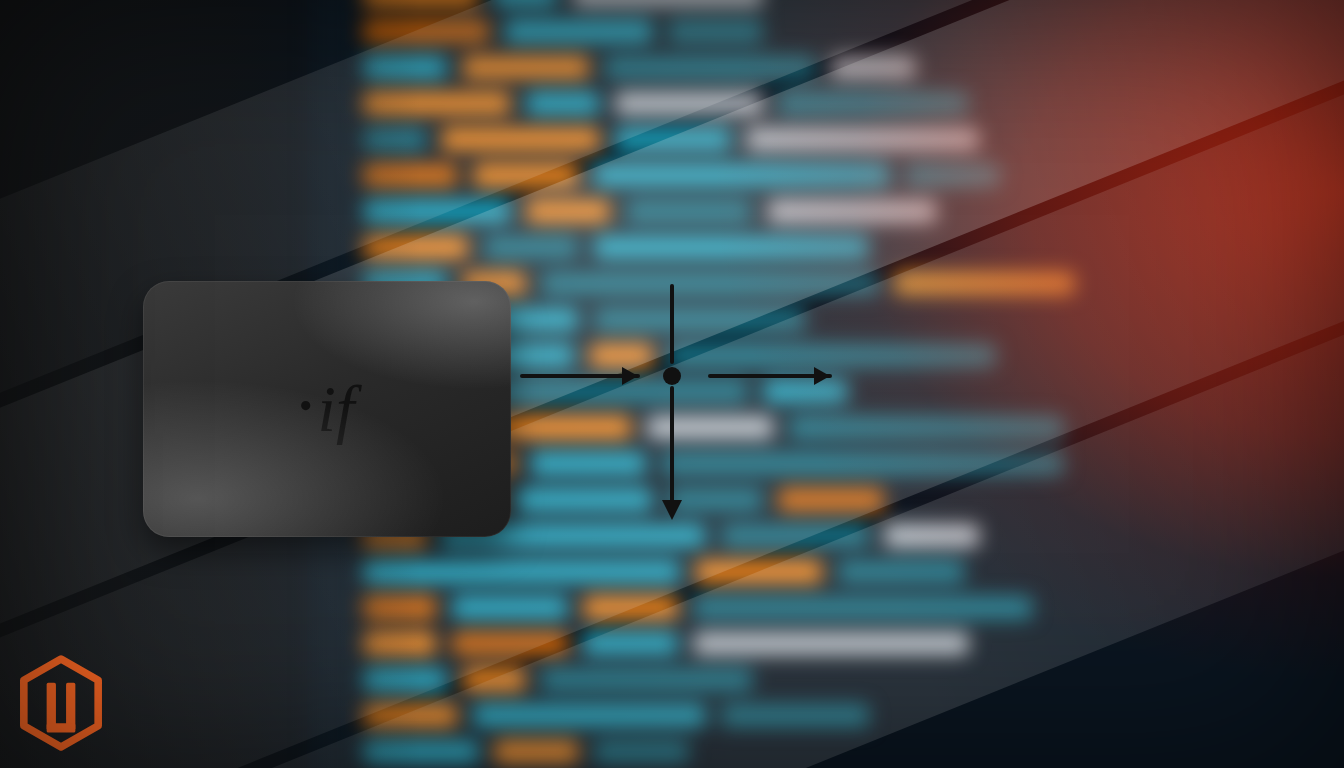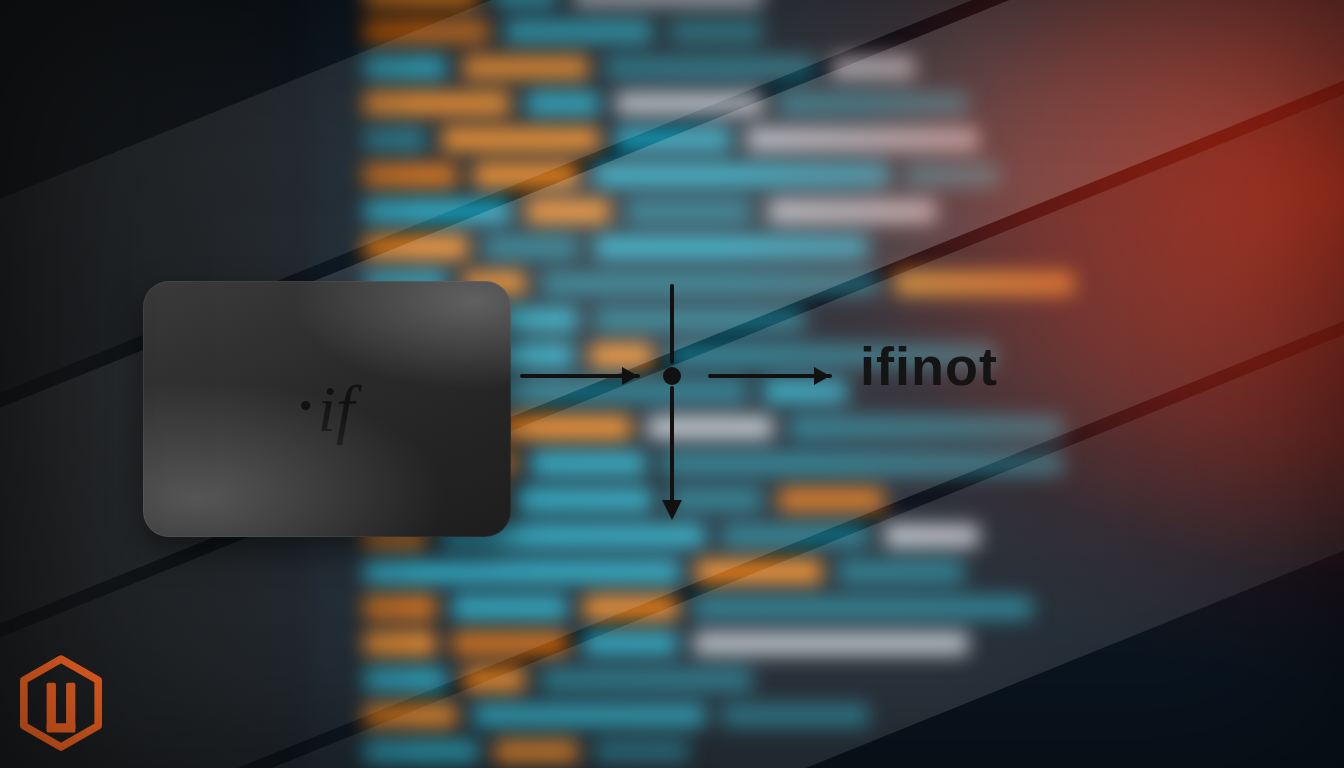--- a/index.html
+++ b/index.html
@@ -324,21 +324,20 @@
 
       <line class="stroke" x1="200" y1="100" x2="320" y2="100"></line>
       <polygon class="head" points="320,100 304,91 304,109"></polygon>
 
       <polygon class="head" points="162,244 152,224 172,224"></polygon>
 
       <circle class="center-dot" cx="162" cy="100" r="9"></circle>
     </svg>
   </div>
 
-  <div class="ifinot">ifinot</div>
 
   <div class="logo">
     <svg viewBox="0 0 100 116">
 
       <g fill="none" stroke="#f26322" stroke-width="9" stroke-linejoin="round" stroke-linecap="round">
         <polygon points="50,6 94,31 94,85 50,110 6,85 6,31"></polygon>
       </g>
       <g fill="#f26322">
         <rect x="33" y="34" width="11" height="56" rx="2"></rect>
         <rect x="56" y="34" width="11" height="56" rx="2"></rect>

